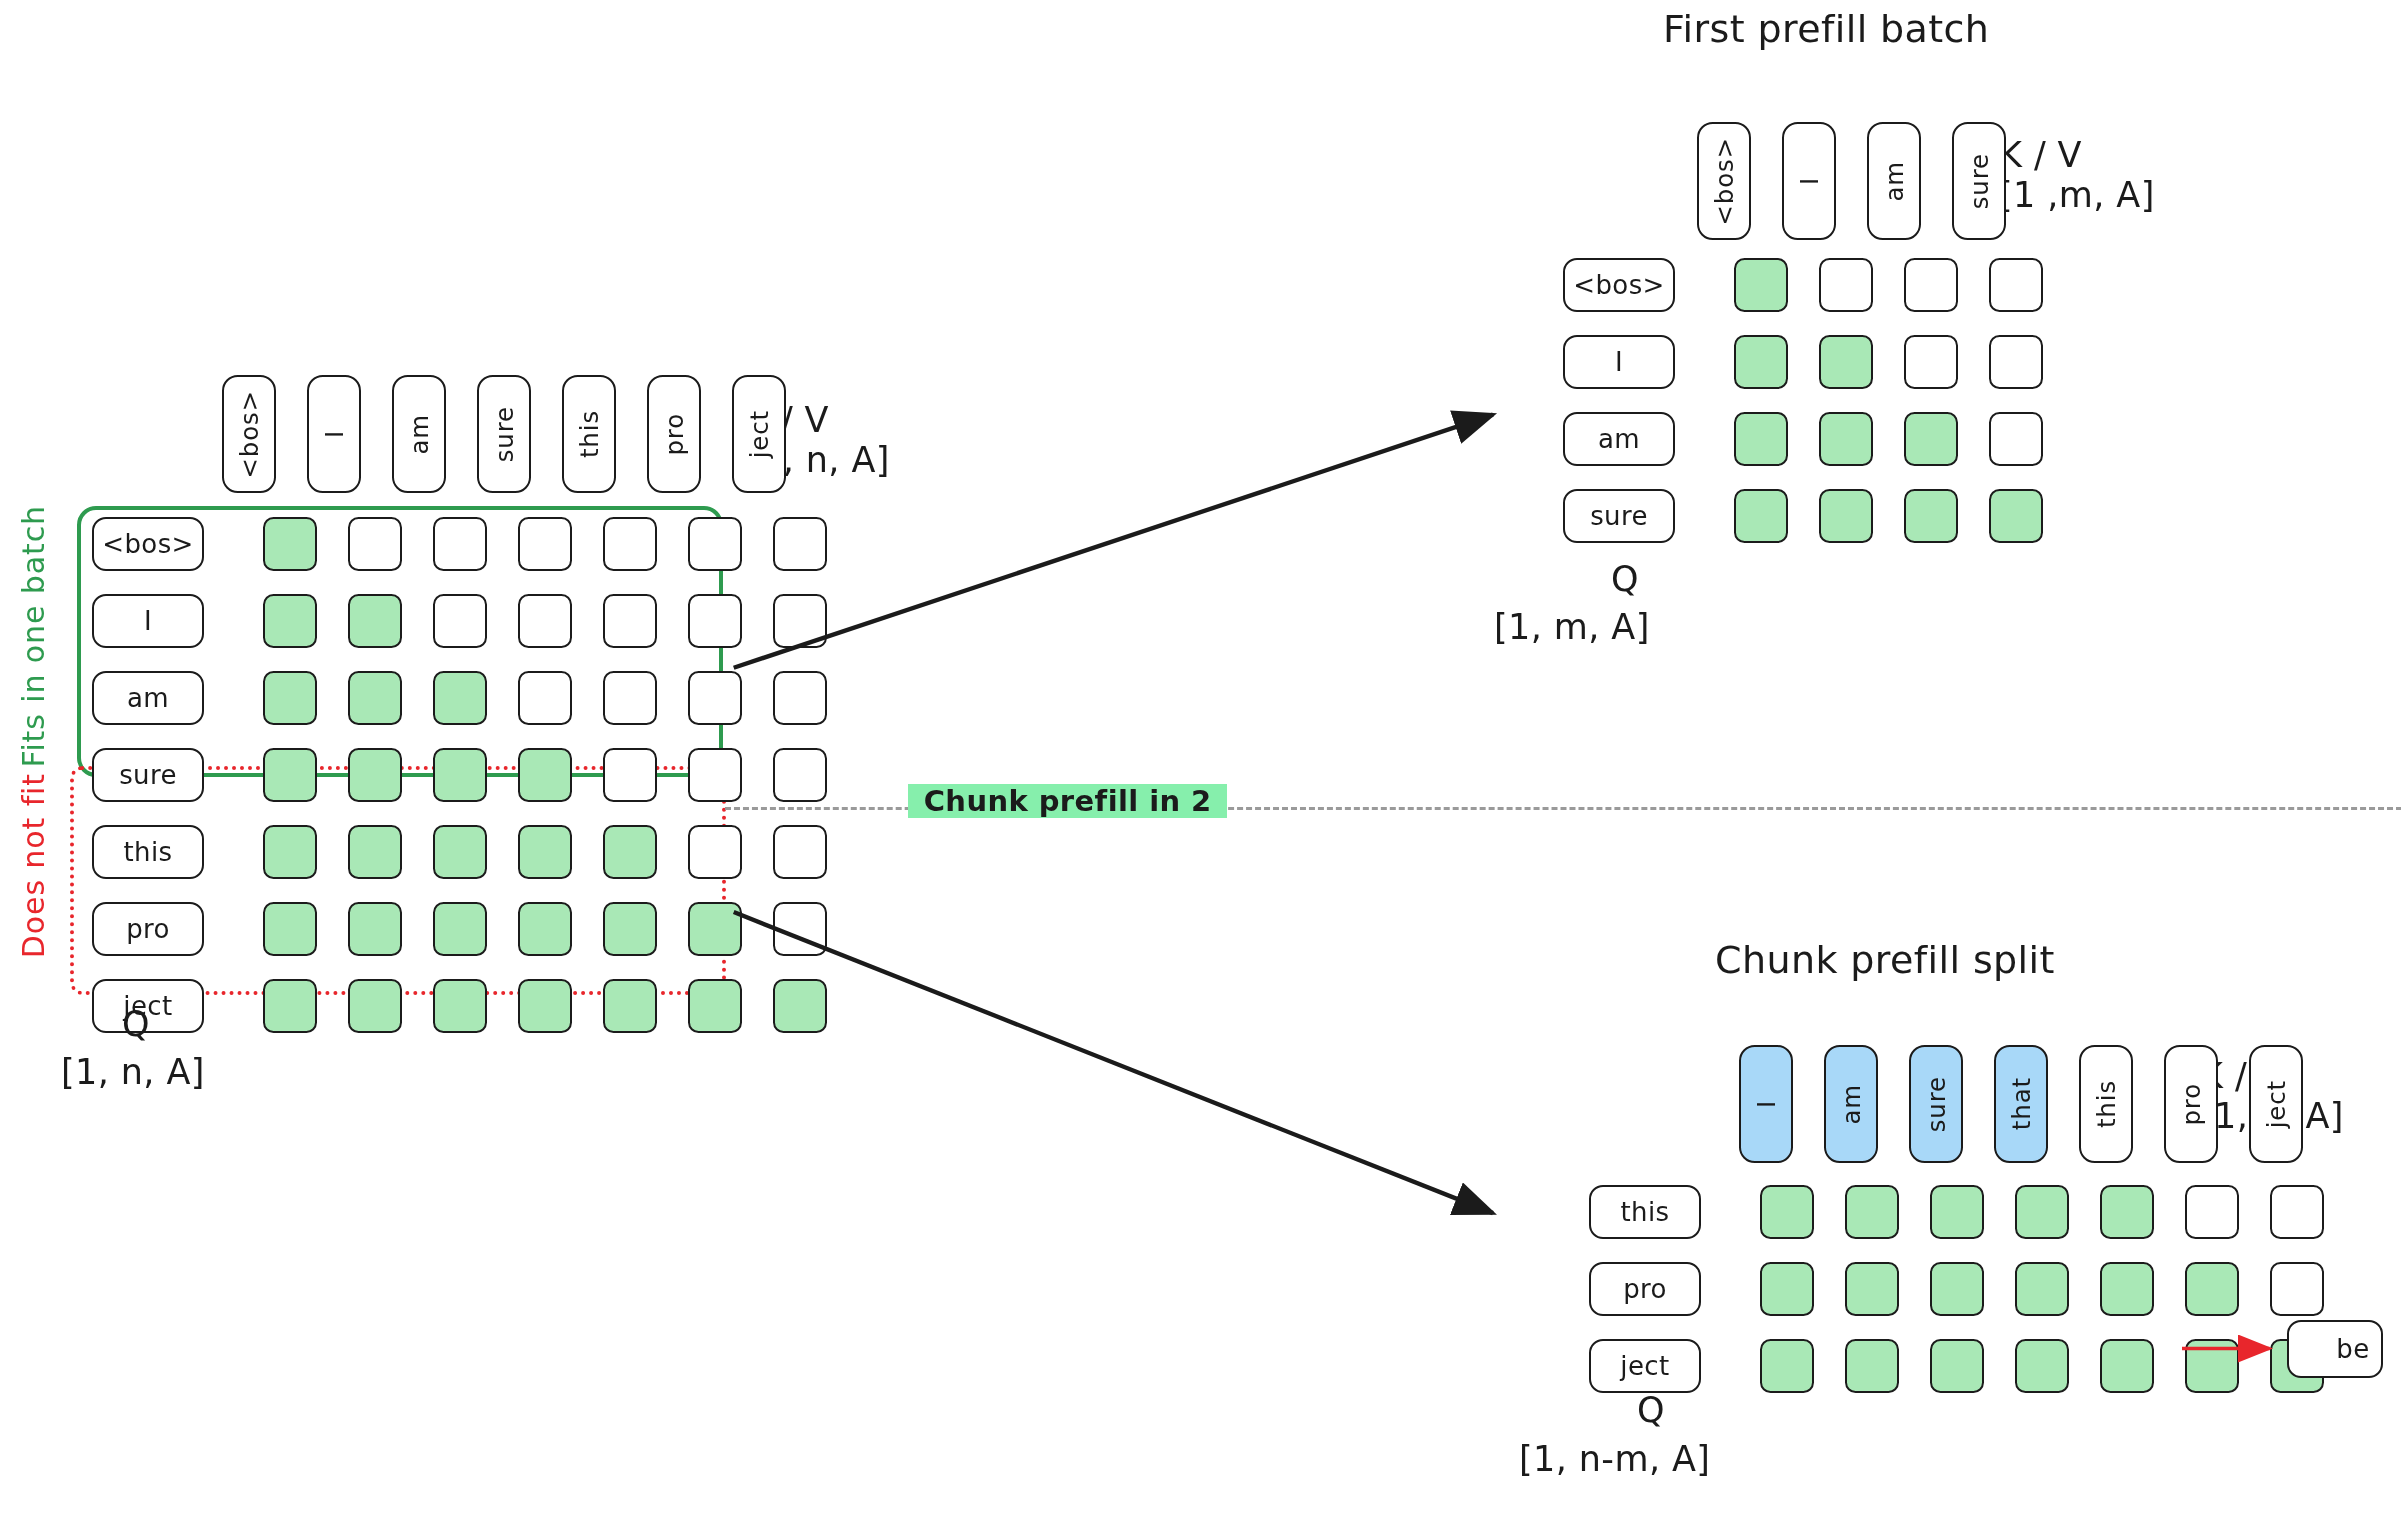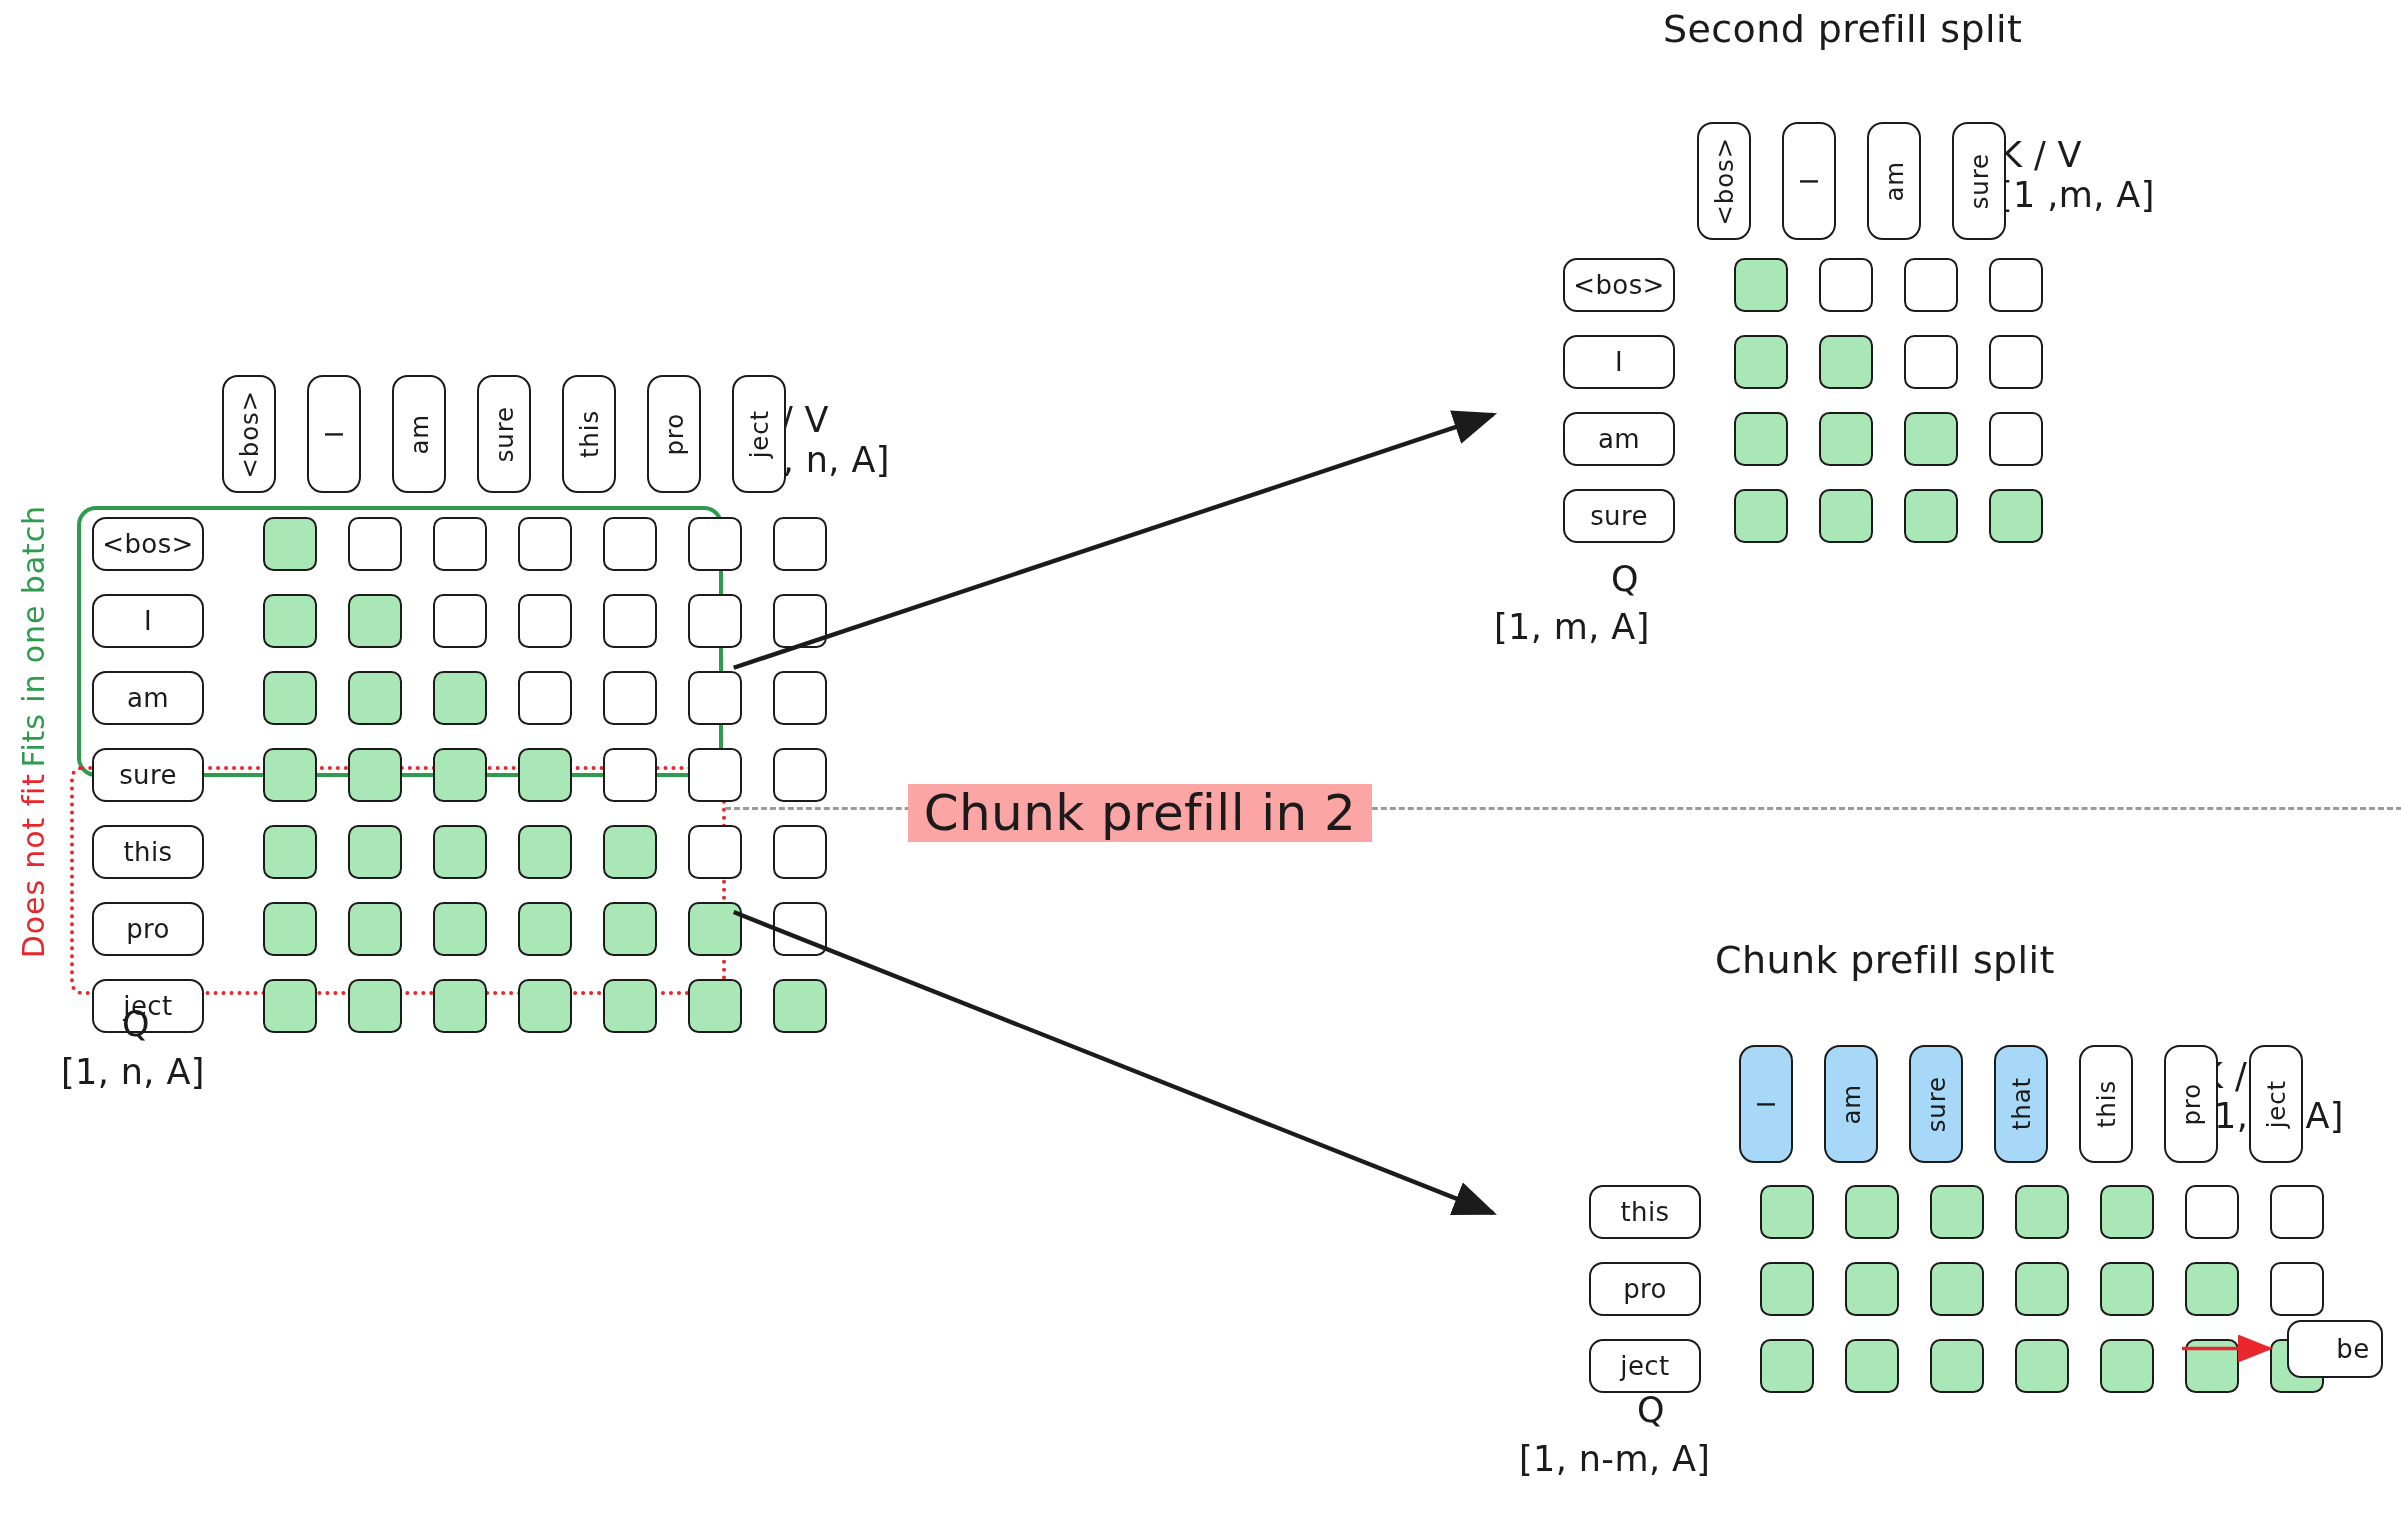--- a/index.html
+++ b/index.html
@@ -81,23 +81,24 @@
   }
   .sidelabel.green{color:#2e9b4f;}
   .sidelabel.red{color:#e8262c;}
 
   
   .divider{
     border-top:3.5px dashed #9a9a9a;
     height:0;
   }
   .divider-label{
-    font-size:50px;
-    background:#fca5a5;
+    font-size:29px;
+    background:#86efac;
     padding:0 15.7px;
+    font-weight:bold;
   }
 
   svg{display:block;overflow:visible;}
 </style>
 </head>
 <body>
 
 <div class="canvas">
 
 
@@ -235,21 +236,21 @@
         <path d="M0,0 L10,4 L0,8 z" fill="#e8262c"></path>
       </marker>
     </defs>
     <line x1="10" y1="335" x2="880" y2="45" stroke="#1b1b1b" stroke-width="5" marker-end="url(#ah)"></line>
     <line x1="10" y1="615" x2="880" y2="960" stroke="#1b1b1b" stroke-width="5" marker-end="url(#ah)"></line>
   </svg>
 
   <div class="abs divider" style="left:725px;top:807px;width:1677px;"></div>
   <div class="abs hw divider-label" style="left:908px;top:784px;">Chunk prefill in 2</div>
 
-  <div class="abs hw title" style="left:1663px;top:7px;">Second prefill split</div>
+  <div class="abs hw title" style="left:1663px;top:7px;">First prefill batch</div>
 
   <div class="abs hw mathlabel" style="left:1999px;top:135px;">
     <div>K / V</div>
     <div>[1 ,m, A]</div>
   </div>
 
   <div class="abs" id="first-col-headers" style="left: 1697px; top: 122px; display: flex; gap: 31px;">
       <div class="chip vert" style="width: 54px; height: 118px;">
         <span class="vtxt">&lt;bos&gt;</span>
       </div>

